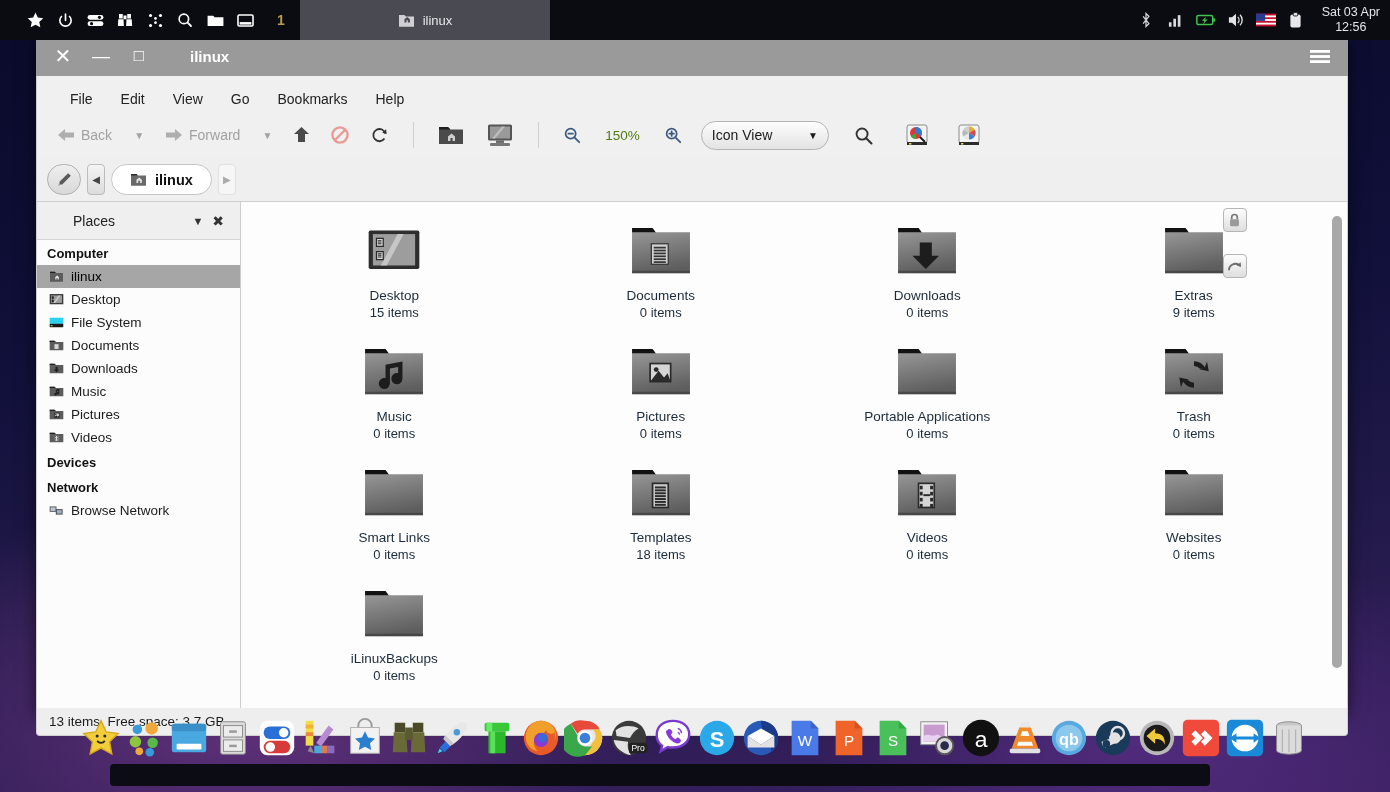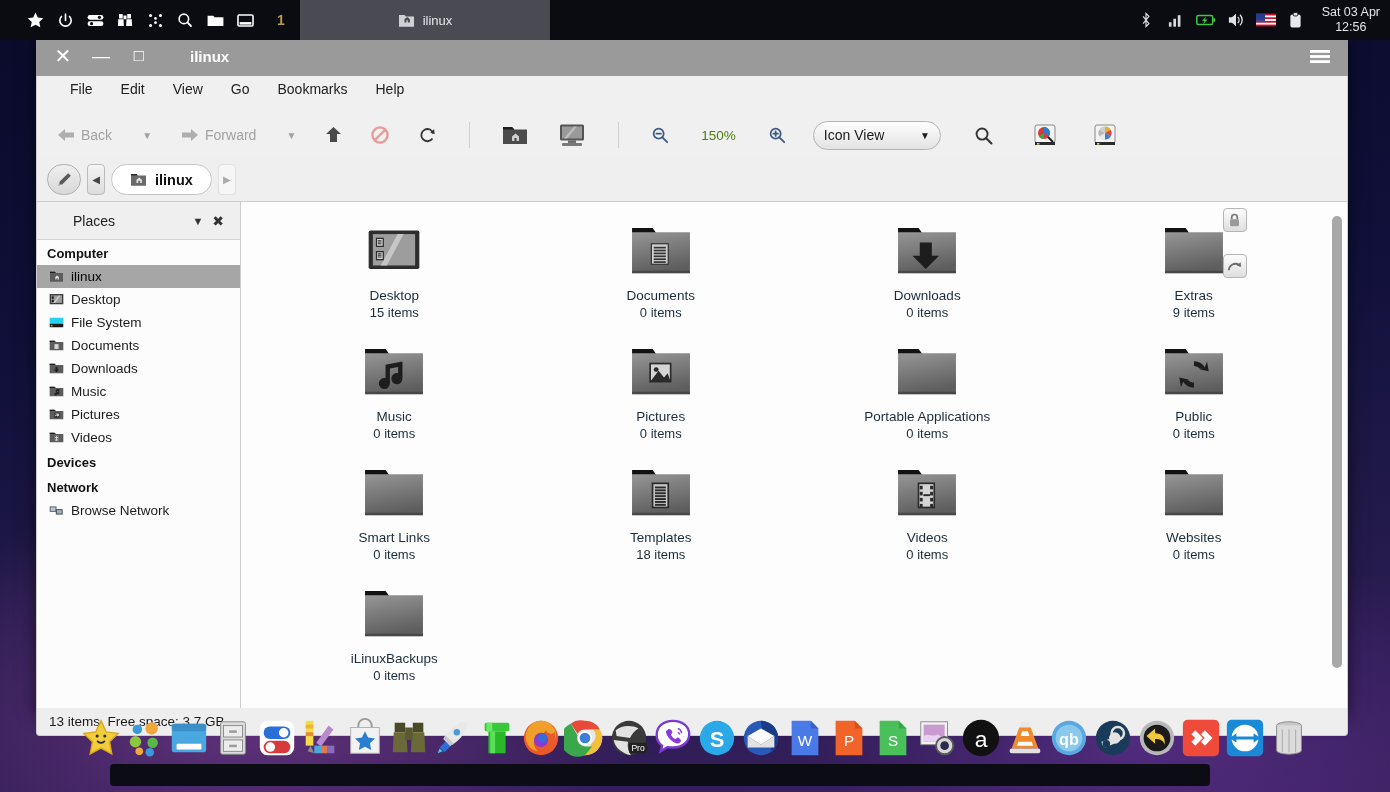--- a/index.html
+++ b/index.html
@@ -39,24 +39,24 @@
     box-shadow:0 4px 16px rgba(0,0,0,.6);
   }
   #titlebar { height:40px; background:#9a9a9a; display:flex; align-items:center;
               border-top-left-radius:4px; border-top-right-radius:4px; }
   .tb-btn { width:34px; height:34px; display:flex; align-items:center; justify-content:center;
             color:#fff; margin-left:4px; }
   .tb-btn:first-child { margin-left:10px; }
   #tb-title { color:#fff; font-size:15px; font-weight:bold; margin-left:34px; }
   #tb-menu { margin-left:auto; margin-right:14px; width:28px; height:28px;
              display:flex; align-items:center; justify-content:center; }
-  #menubar { height:36px; background:#f0f0f0; display:flex; align-items:flex-start;
+  #menubar { height:36px; background:#f0f0f0; display:flex; align-items:flex-end;
              padding-left:22px; gap:6px; border-left:1px solid #cfcfcf; border-right:1px solid #cfcfcf; }
   .menu-item { font-size:14px; color:#222; padding:5px 11px; border-radius:3px; }
-  #toolbar { height:46px; background:#f0f0f0; display:flex; align-items:center; gap:16px;
+  #toolbar { height:46px; background:#f0f0f0; display:flex; align-items:center; gap:8px;
              padding-left:14px; border-left:1px solid #cfcfcf; border-right:1px solid #cfcfcf; }
   .tbi { display:flex; align-items:center; gap:7px; padding:5px 7px; color:#9a9a9a; font-size:14px; }
   .tbi.dim { color:#a2a2a2; }
   .tb-sep { width:1px; height:26px; background:#cfcfcf; margin:0 9px; }
   .zoomval { font-size:13.5px; color:#4d7c0f; padding:0 9px; }
   #viewsel { display:flex; align-items:center; justify-content:space-between;
              width:128px; height:29px; padding:0 10px;
              background:linear-gradient(#fdfdfd,#e3e3e3); border:1px solid #b4b4b4;
              border-radius:15px; font-size:14px; color:#1a1a1a; margin-left:4px; }
   #pathrow { height:44px; background:#efefef; display:flex; align-items:center; padding-left:10px;
@@ -634,21 +634,21 @@
       <stop offset="0" stop-color="#969696"></stop>
                     <stop offset="1" stop-color="#5e5e5e"></stop>
                   </linearGradient>
                 </defs>
     <path fill="#121212" d="M5 4h17l3.4 4.4H5z"></path>
     <path fill="url(#gradpublic-folder-icon)" d="M5 7.5h48v34H5z"></path>
     <path fill="#1d1d1d" opacity=".35" d="M5 39.4h48v2.1H5z"></path>
     <path fill="#1d1d1d" d="M29 14a11 11 0 0 1 9 5l-4 1.4A7.4 7.4 0 0 0 29 18zM38 19l1.8-4.6 1.4 8-7.8-1.6z
              M29 36a11 11 0 0 1-9-5l4-1.4A7.4 7.4 0 0 0 29 32zM20 31l-1.8 4.6-1.4-8 7.8 1.6z"></path>
               </svg></div>
-            <div class="name">Public</div>
+            <div class="name">Trash</div>
             <div class="sub">0 items</div>
           </div>
           <div class="cell">
             <div class="icowrap"><svg width="70" height="58" viewBox="0 0 58 46">
     <defs>
                   <linearGradient id="gradplain-folder-icon" x1="0" y1="0" x2="0.25" y2="1">
       <stop offset="0" stop-color="#969696"></stop>
                     <stop offset="1" stop-color="#5e5e5e"></stop>
                   </linearGradient>
                 </defs>

